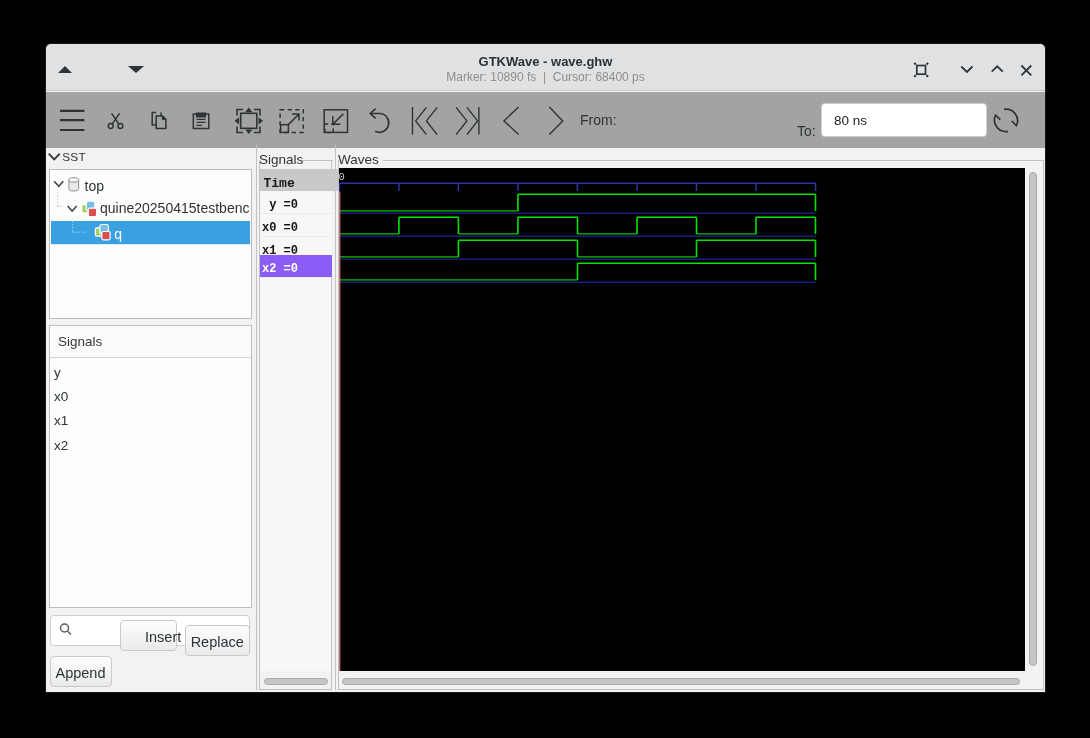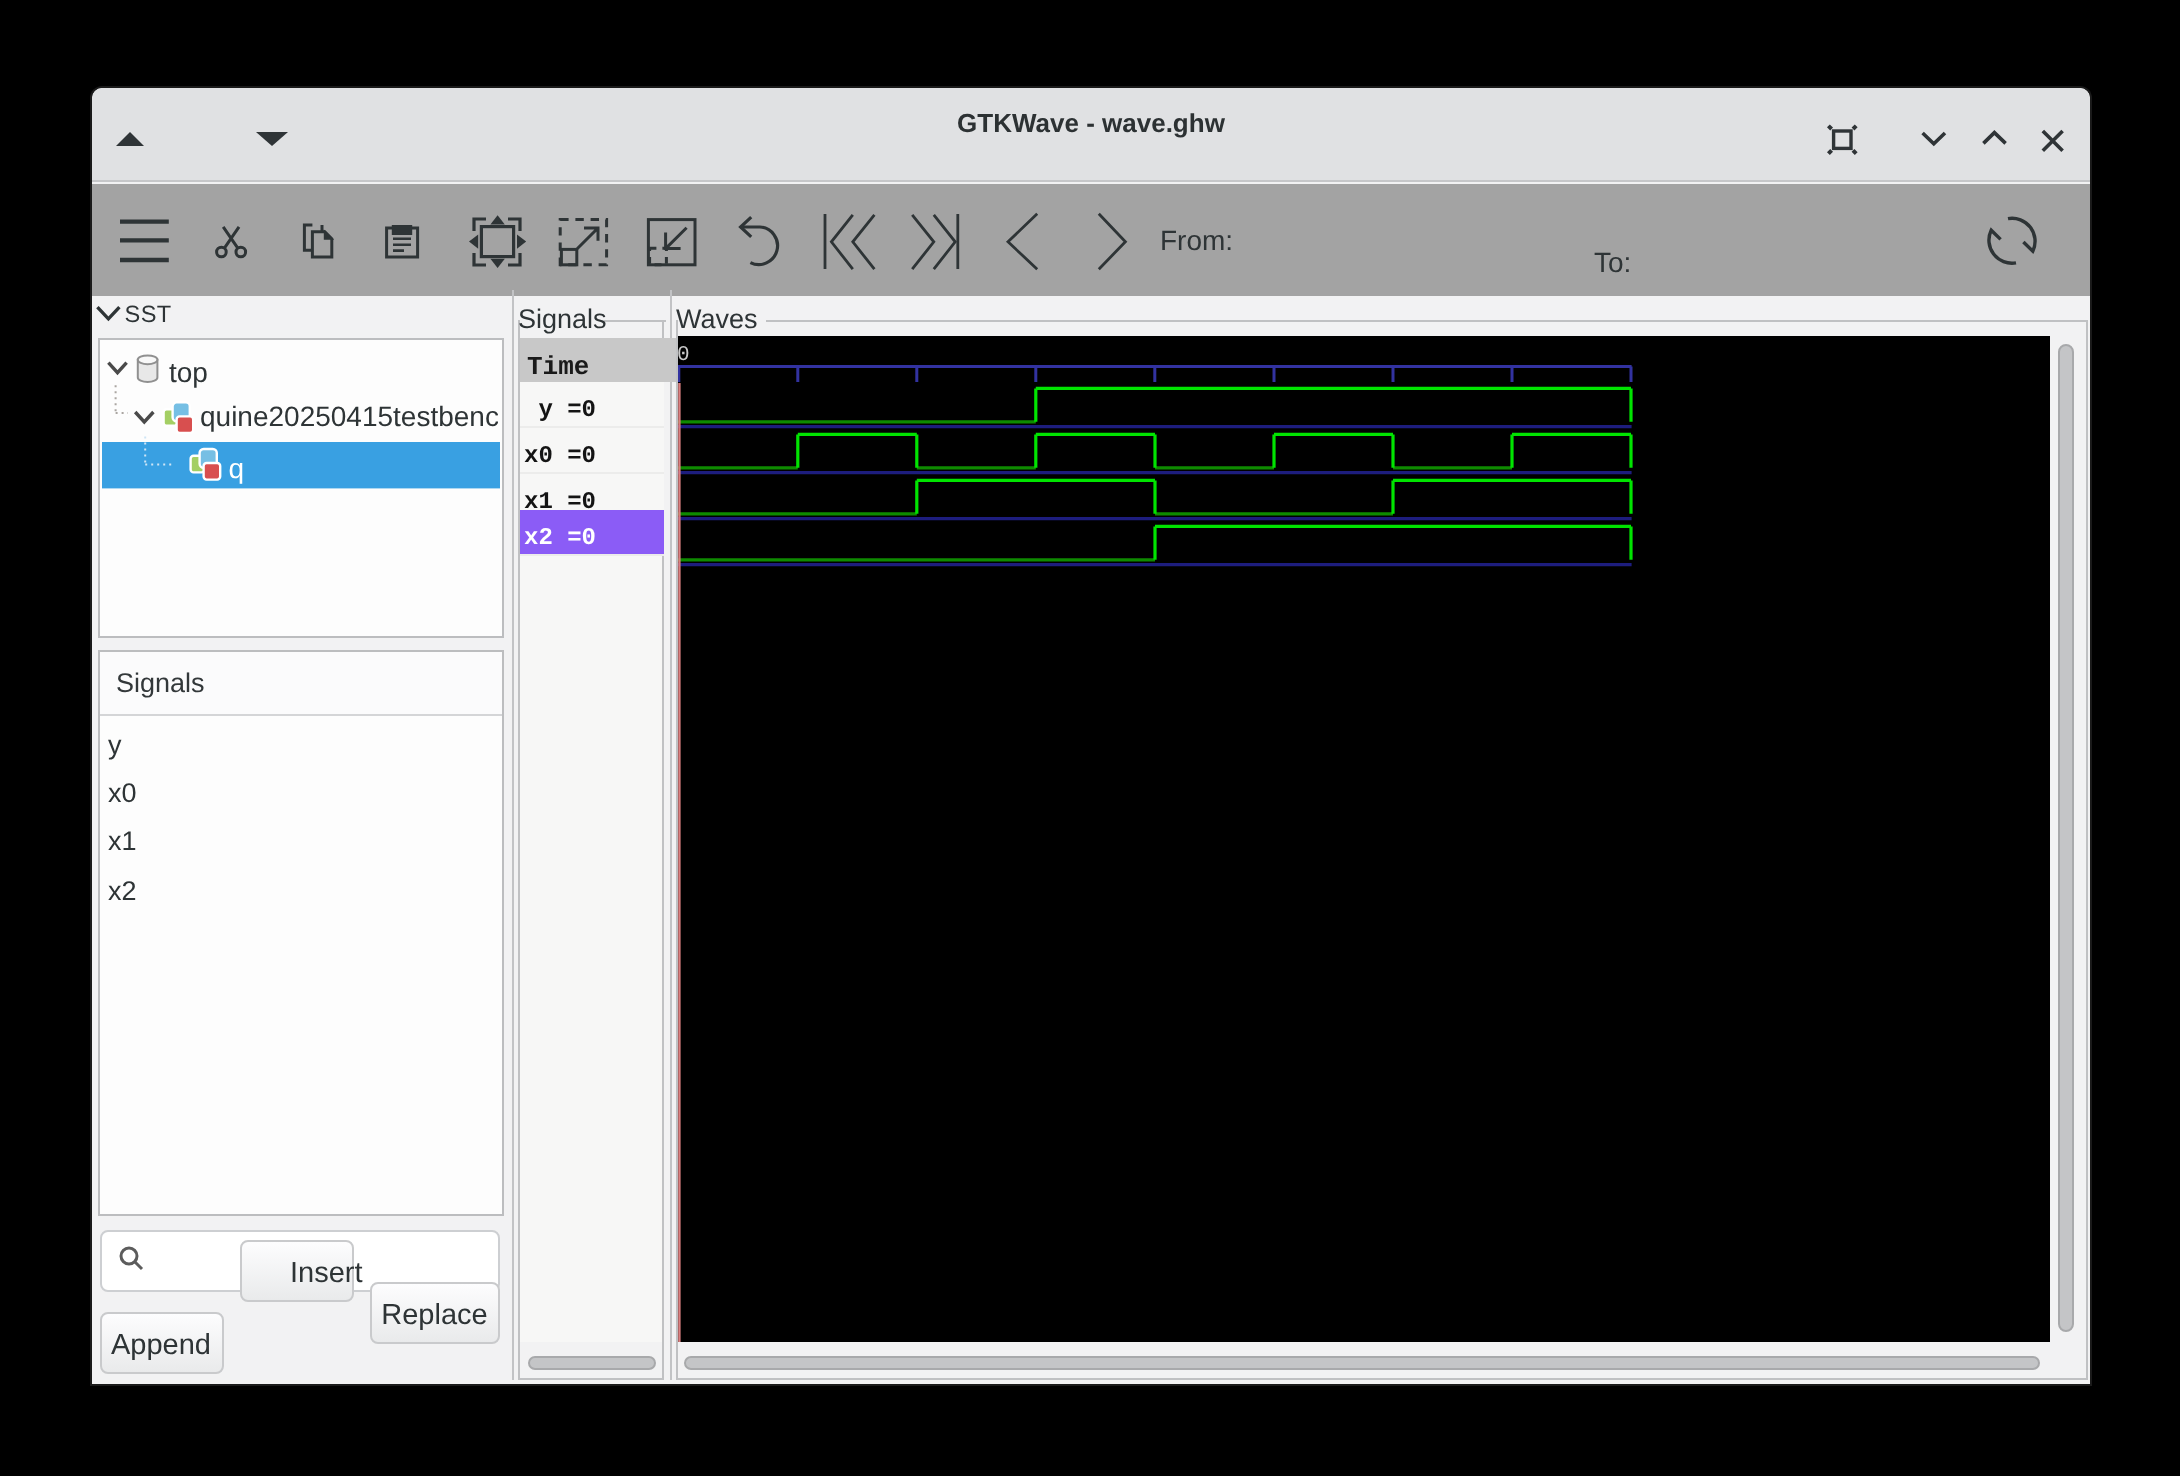--- a/index.html
+++ b/index.html
@@ -22,20 +22,21 @@
   .treelabel{font-size:14px;color:#2e3436;}
 </style>
 </head>
 <body>
 <div class="win">
 
   <div class="titlebar">
     <div class="abs tri-up" style="left:12px;top:22.2px;"></div>
     <div class="abs tri-dn" style="left:82.2px;top:22.4px;"></div>
     <div class="title">GTKWave - wave.ghw</div>
+    <div class="subtitle">Marker: 10890 fs &nbsp;|&nbsp; Cursor: 68400 ps</div>
     <svg class="abs" style="left:860px;top:10px;" width="135" height="30" viewBox="0 0 135 30">
 
       <g stroke="#2f3437" stroke-width="1.7" fill="none">
         <rect x="10.8" y="11.5" width="8.7" height="8.7"></rect>
       </g>
       <g stroke="#2f3437" stroke-width="2" fill="none">
         <path d="M8.2 8.9 L9.8 10.5 M22.1 8.9 L20.5 10.5 M22.1 22.8 L20.5 21.2 M8.2 22.8 L9.8 21.2"></path>
       </g>
 
       <path d="M55.3 12.5 L60.9 17.9 L66.5 12.5" stroke="#2f3437" stroke-width="1.8" fill="none"></path>
@@ -110,20 +111,21 @@
           <path d="M420.9 15.4 L431.6 28.9 L420.9 42.6"></path>
         </g>
 
         <path d="M472.6 14.9 L458 28.9 L472.6 42.6" stroke-width="1.4"></path>
 
         <path d="M503.4 14.9 L516.7 28.9 L503.4 42.6" stroke-width="1.4"></path>
       </g>
     </svg>
     <div class="lbl" style="left:534px;top:19.5px;font-size:14px;">From:</div>
     <div class="lbl" style="left:751px;top:31px;font-size:14px;">To:</div>
+    <div class="entry" style="left:775px;top:10.5px;width:166px;height:34px;">80 ns</div>
     <svg class="abs" style="left:946px;top:14px;" width="28" height="28" viewBox="0 0 28 28">
       <g stroke="#2e3436" stroke-width="1.7" fill="none">
         <path d="M12 3.3 A11.5 11.5 0 0 1 24.4 19.6 L19.7 15"></path>
         <path d="M16 25.4 A11.5 11.5 0 0 1 3.6 9.1 L8.3 13.7"></path>
       </g>
     </svg>
   </div>
 
   <div class="splitter" style="left:209.6px;"></div>
   <div class="splitter" style="left:288.6px;"></div>
@@ -176,21 +178,21 @@
     <div class="abs" style="left:4px;top:87.8px;font-size:13.5px;color:#2e3436;">x1</div>
     <div class="abs" style="left:4px;top:112.2px;font-size:13.5px;color:#2e3436;">x2</div>
   </div>
   <div class="entry" style="left:3.5px;top:571px;width:200px;height:31px;"></div>
   <svg class="abs" style="left:12px;top:578px;" width="16" height="16" viewBox="0 0 16 16">
     <circle cx="6.5" cy="6" r="4" stroke="#5c5c5c" stroke-width="1.5" fill="none"></circle>
     <path d="M9.5 9 L13 12.5" stroke="#5c5c5c" stroke-width="1.5"></path>
   </svg>
   <div class="btn" style="left:3.5px;top:612px;width:62px;">Append</div>
   <div class="btn" style="left:74px;top:576px;width:56.5px;padding-left:24px;">Insert</div>
-  <div class="btn" style="left:138.5px;top:581px;width:65.5px;margin-top:16px;">Replace</div>
+  <div class="btn" style="left:138.5px;top:581px;width:65.5px;">Replace</div>
 
   <div class="lbl" style="left:213px;top:107.5px;">Signals</div>
   <div class="abs" style="left:212.5px;top:115.5px;width:73.5px;height:530px;border:1px solid #c0c1c3;border-top:none;background:#f2f2f3;">
     <div class="abs" style="left:42px;top:0;width:31.5px;border-top:1px solid #c0c1c3;"></div>
     <div class="abs" style="left:0;top:9.5px;width:80px;height:22px;background:#c8c8c8;font-family:'Liberation Mono',monospace;font-weight:bold;font-size:13px;color:#1a1a1a;line-height:29.5px;padding-left:4px;">Time</div>
     <div class="abs" style="left:0;top:31.5px;width:71.5px;height:480.3px;background:#f7f7f6;"></div>
     <div class="namerow" style="left:0;top:31.5px;"> y =0</div>
     <div class="namerow" style="left:0;top:54.5px;">x0 =0</div>
     <div class="namerow" style="left:0;top:77.5px;">x1 =0</div>
     <div class="namerow" style="left:0;top:95px;background:#8b5cf6;color:#fff;">x2 =0</div>

